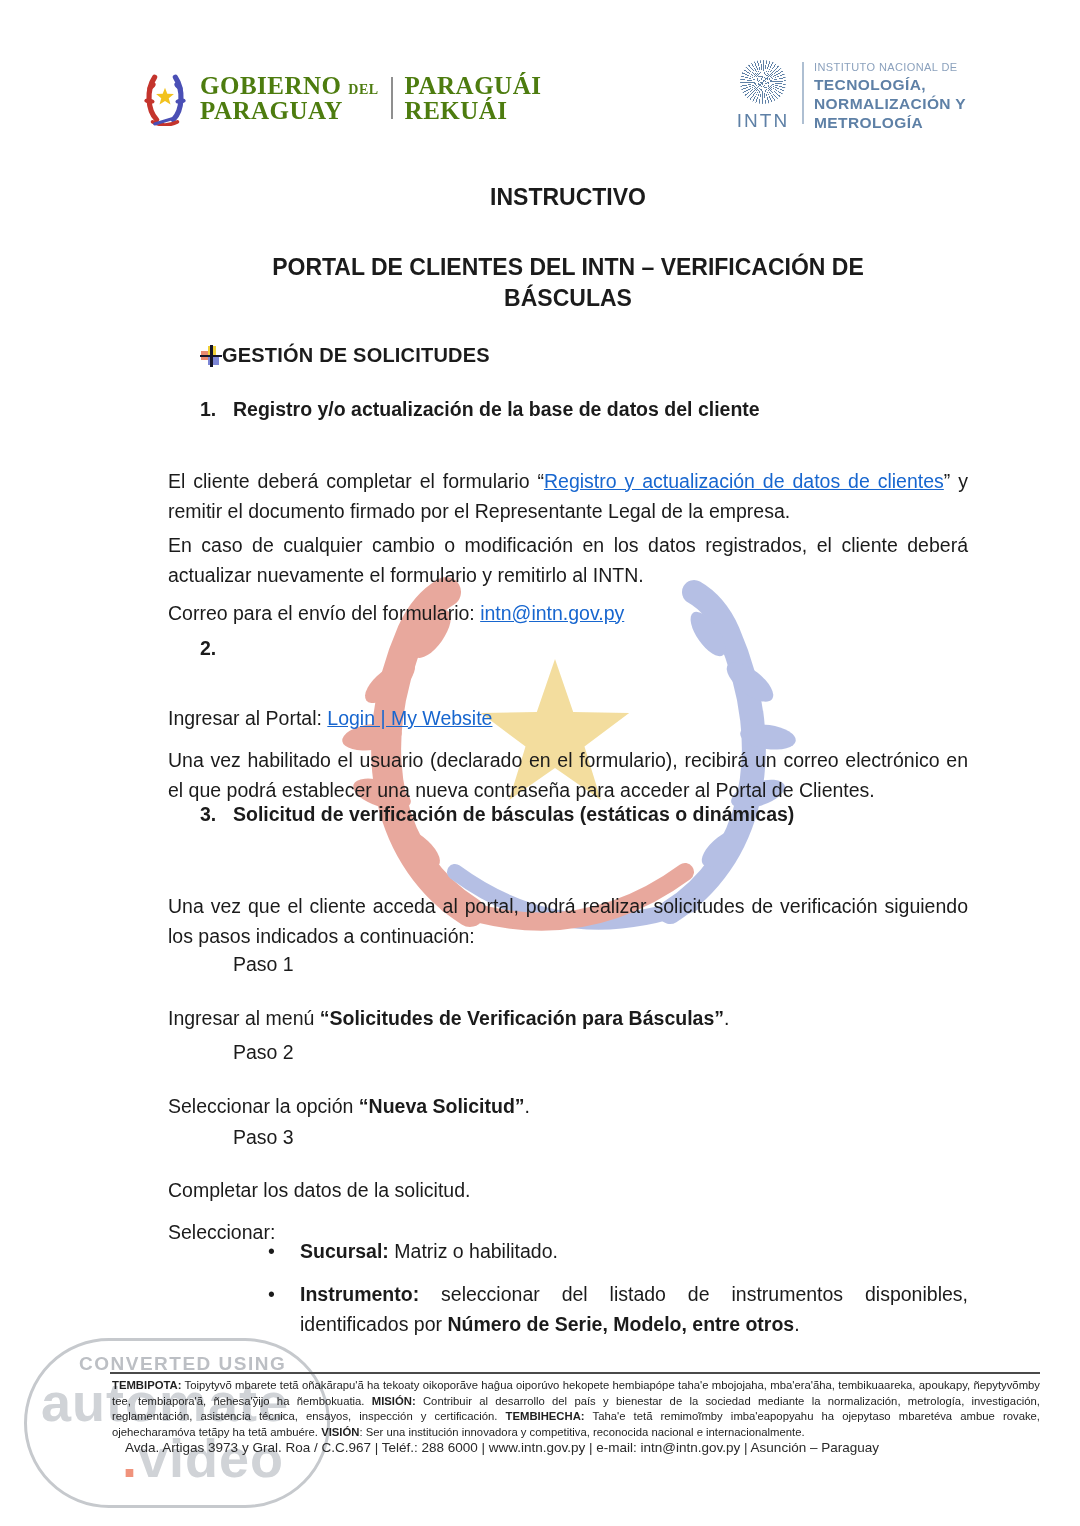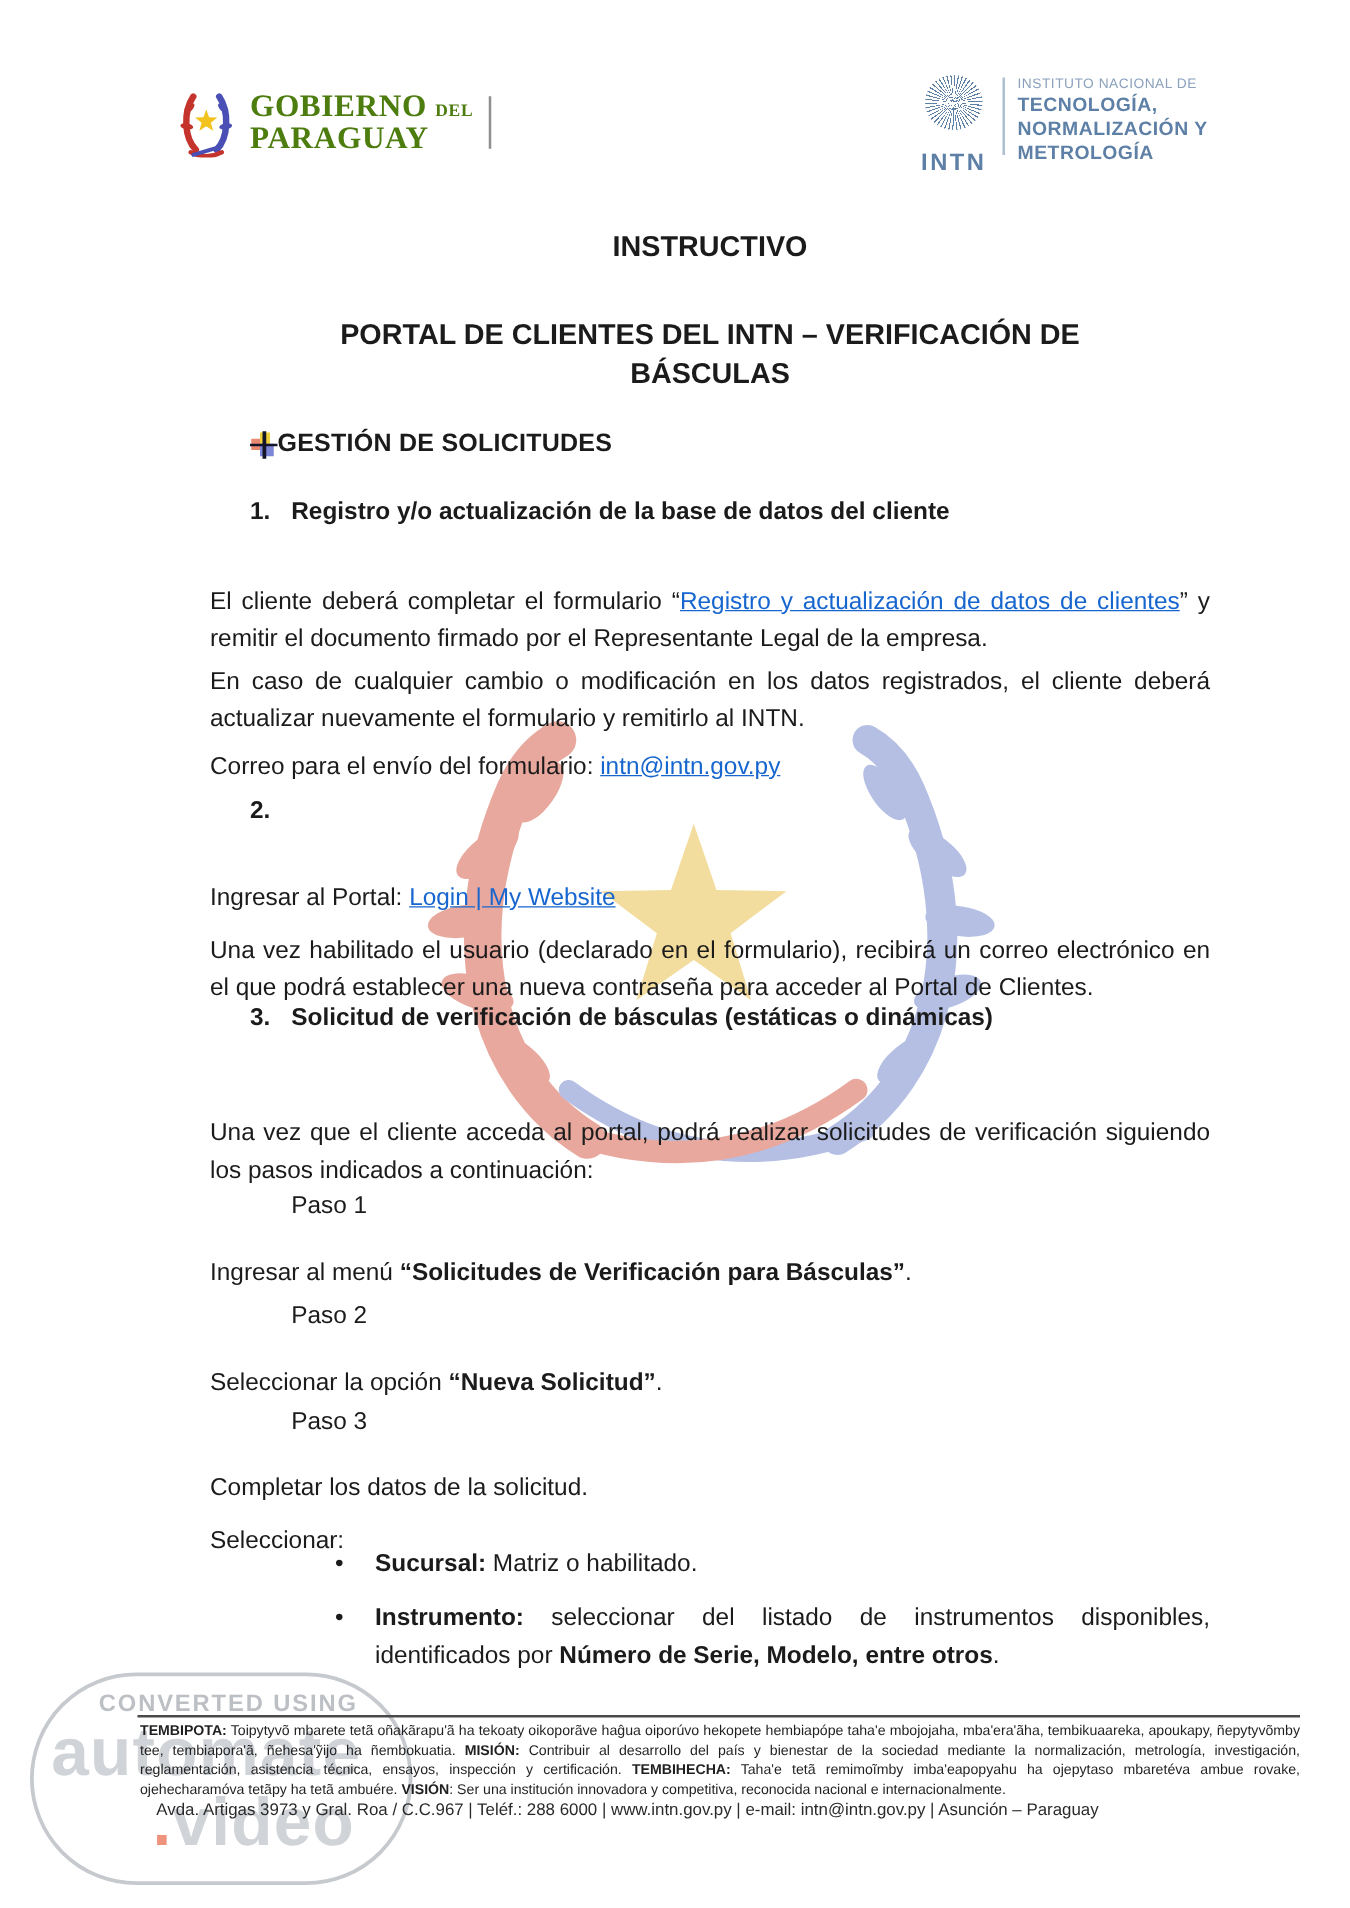--- a/index.html
+++ b/index.html
@@ -17,21 +17,21 @@
   .gov-text{display:flex;align-items:center;font-family:"Liberation Serif", serif;font-weight:bold;color:#4d7c0f;}
   .gov-col{line-height:1.0;}
   .gov-line1{font-size:25px;letter-spacing:.5px;}
   .gov-del{font-size:14px;letter-spacing:.5px;}
   .gov-line2{font-size:25px;letter-spacing:.5px;}
   .gov-sep{width:2px;height:42px;background:#8f8f8f;margin:0 12px;}
   .intn-logo{position:absolute;left:732px;top:60px;display:flex;}
   .intn-left{display:flex;flex-direction:column;align-items:center;width:62px;}
   .intn-burst{width:46px;height:44px;border-radius:50%;
     background:repeating-conic-gradient(#5e80a6 0deg 2.6deg, rgba(255,255,255,0) 2.6deg 8.6deg);}
-  .intn-acronym{font-size:19px;font-weight:bold;color:#5e80a6;letter-spacing:2px;margin-top:16px;}
+  .intn-acronym{font-size:19px;font-weight:normal;color:#5e80a6;letter-spacing:2px;margin-top:6px;}
   .intn-sep{width:2px;background:#aebfd2;height:62px;margin:2px 10px 0 8px;}
   .intn-right{padding-top:2px;line-height:1.0;}
   .intn-tagline{font-size:11px;color:#8ba1bd;letter-spacing:.4px;margin-bottom:3px;}
   .intn-big{font-size:15.5px;font-weight:bold;color:#5e80a6;letter-spacing:.4px;line-height:1.22;}
   .abs{position:absolute;}
   .doc-title{left:168px;width:800px;top:184px;text-align:center;font-size:23px;font-weight:bold;}
   .doc-subtitle{left:228px;width:680px;top:252px;text-align:center;font-size:23px;font-weight:bold;line-height:1.35;}
   .gestion{left:200px;top:344px;display:flex;align-items:center;}
   .gestion-label{font-size:20px;font-weight:bold;letter-spacing:.2px;}
   .num-heading{display:flex;font-size:19.5px;font-weight:bold;}
@@ -128,20 +128,24 @@
       <polygon points="24,17 26.2,22.9 32.6,23.2 27.6,27.2 29.3,33.3 24,29.8 18.7,33.3 20.4,27.2 15.4,23.2 21.8,22.9" fill="#f2c21e"></polygon>
       <path d="M12 50 C20 54 28 54 36 50" stroke="#c4342c" stroke-width="3.4" fill="none" stroke-linecap="round"></path>
       <path d="M14 52 L34 46" stroke="#4a4fb5" stroke-width="3" fill="none" stroke-linecap="round"></path>
     </svg>
     <div class="gov-text">
       <div class="gov-col">
         <div class="gov-line1"><span>GOBIERNO</span> <span class="gov-del">DEL</span></div>
         <div class="gov-line2">PARAGUAY</div>
       </div>
       <div class="gov-sep"></div>
+      <div class="gov-col">
+        <div class="gov-line1">PARAGUÁI</div>
+        <div class="gov-line2">REKUÁI</div>
+      </div>
     </div>
   </div>
 
   <div class="intn-logo">
     <div class="intn-left">
       <div class="intn-burst"></div>
       <div class="intn-acronym">INTN</div>
     </div>
     <div class="intn-sep"></div>
     <div class="intn-right">

